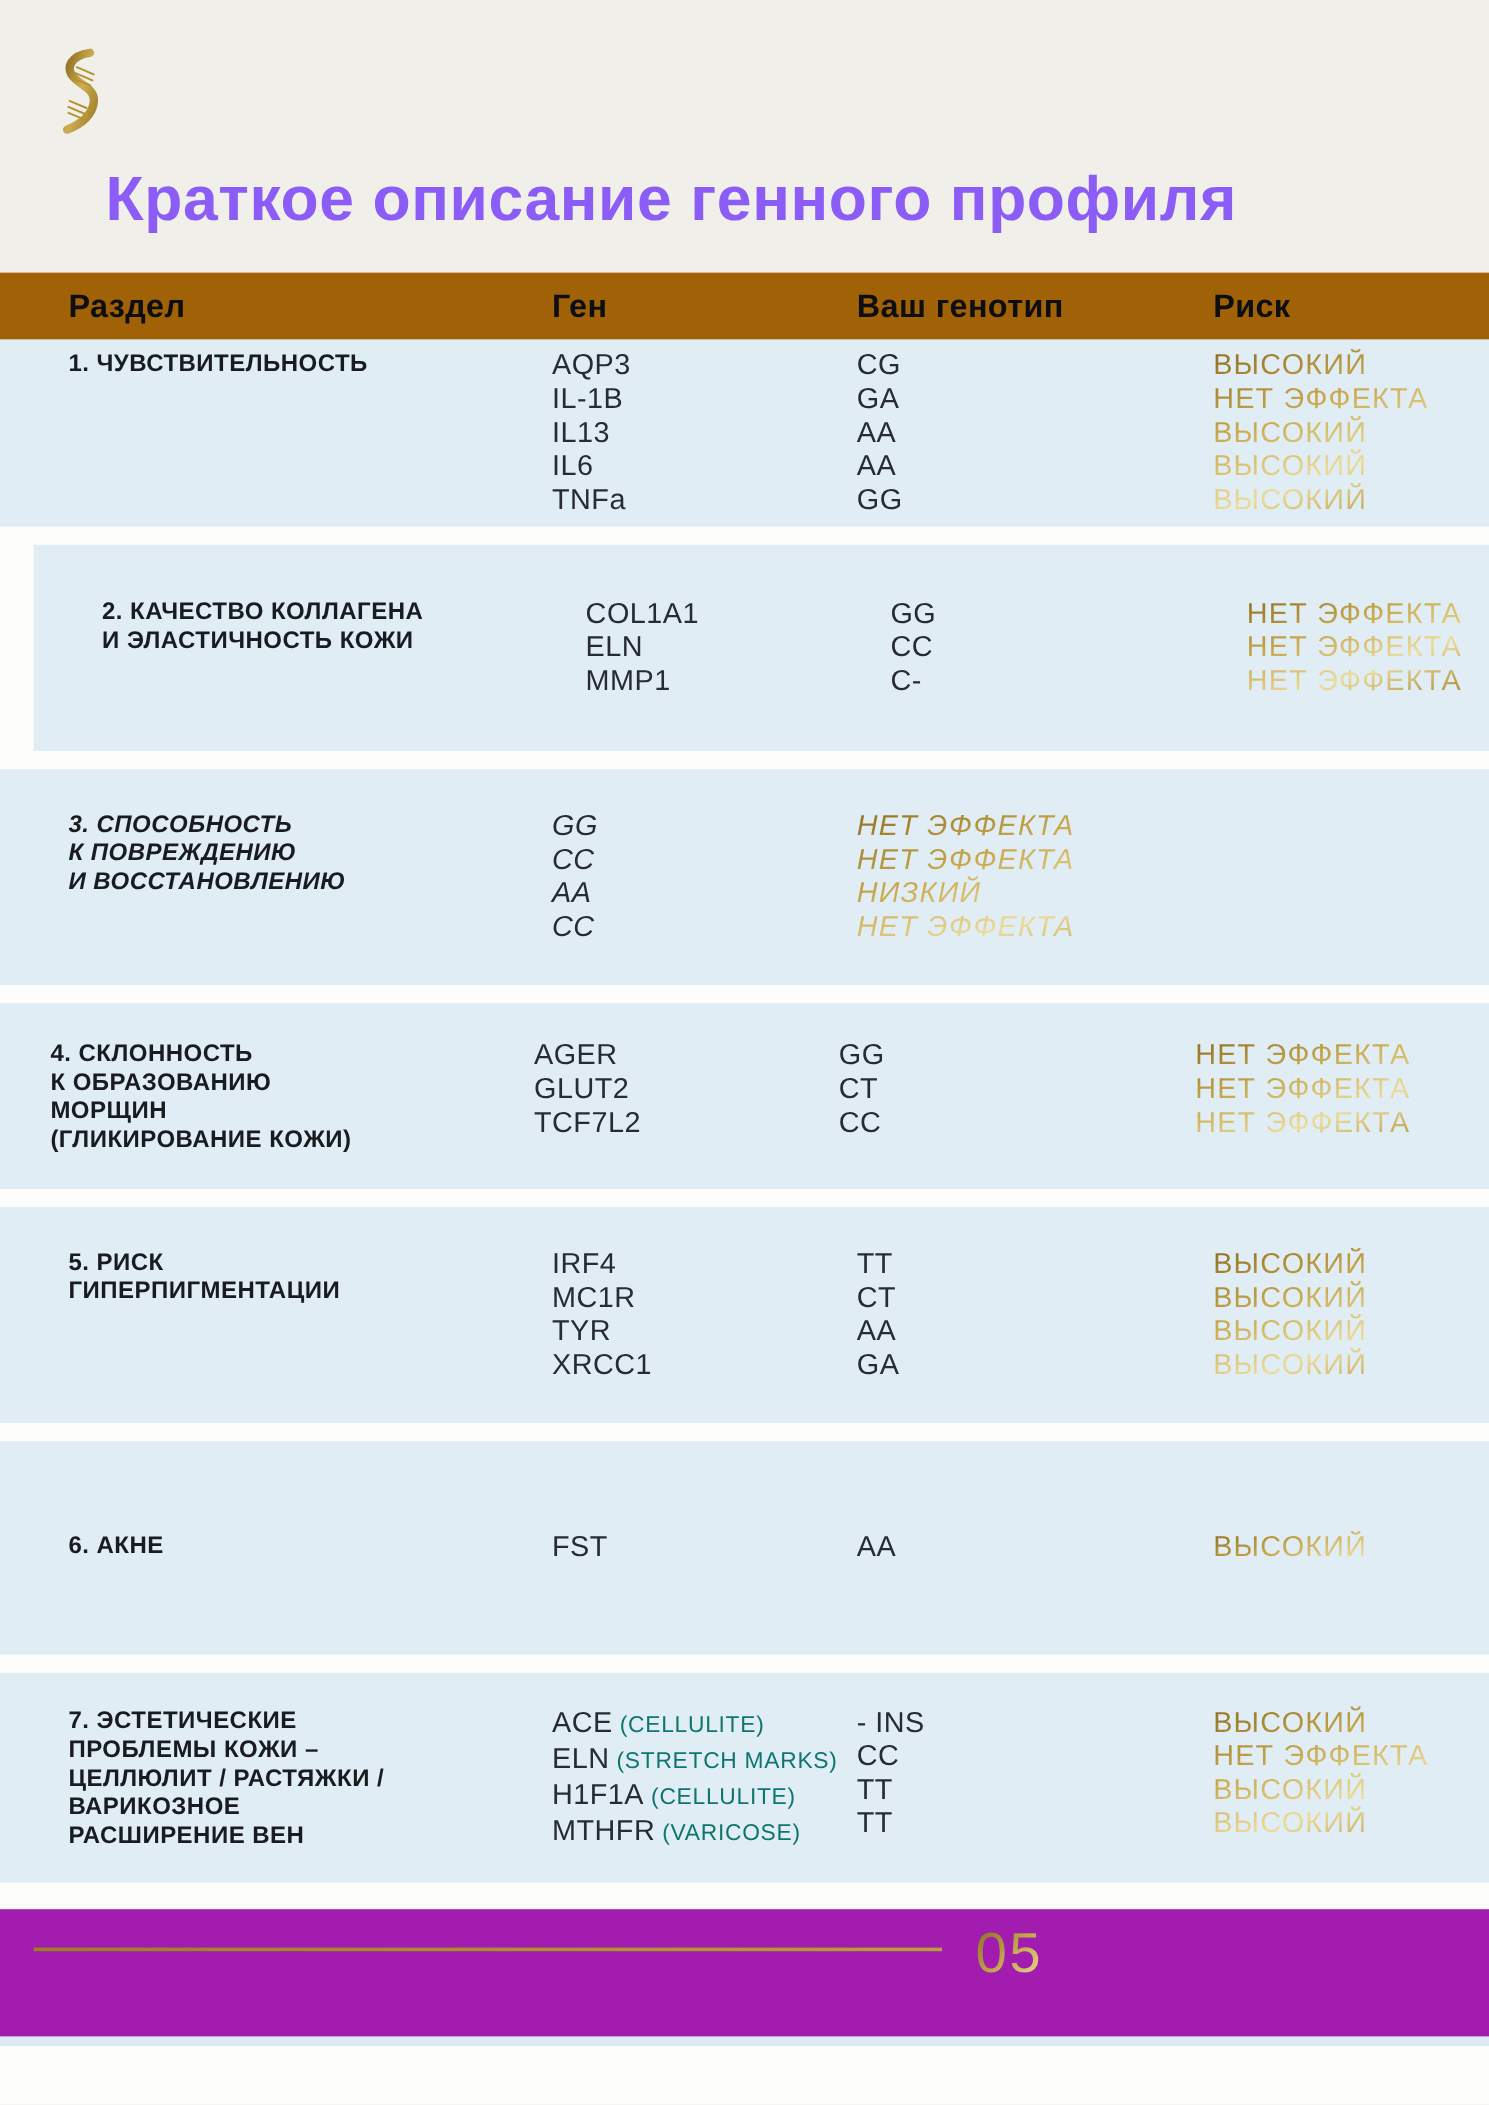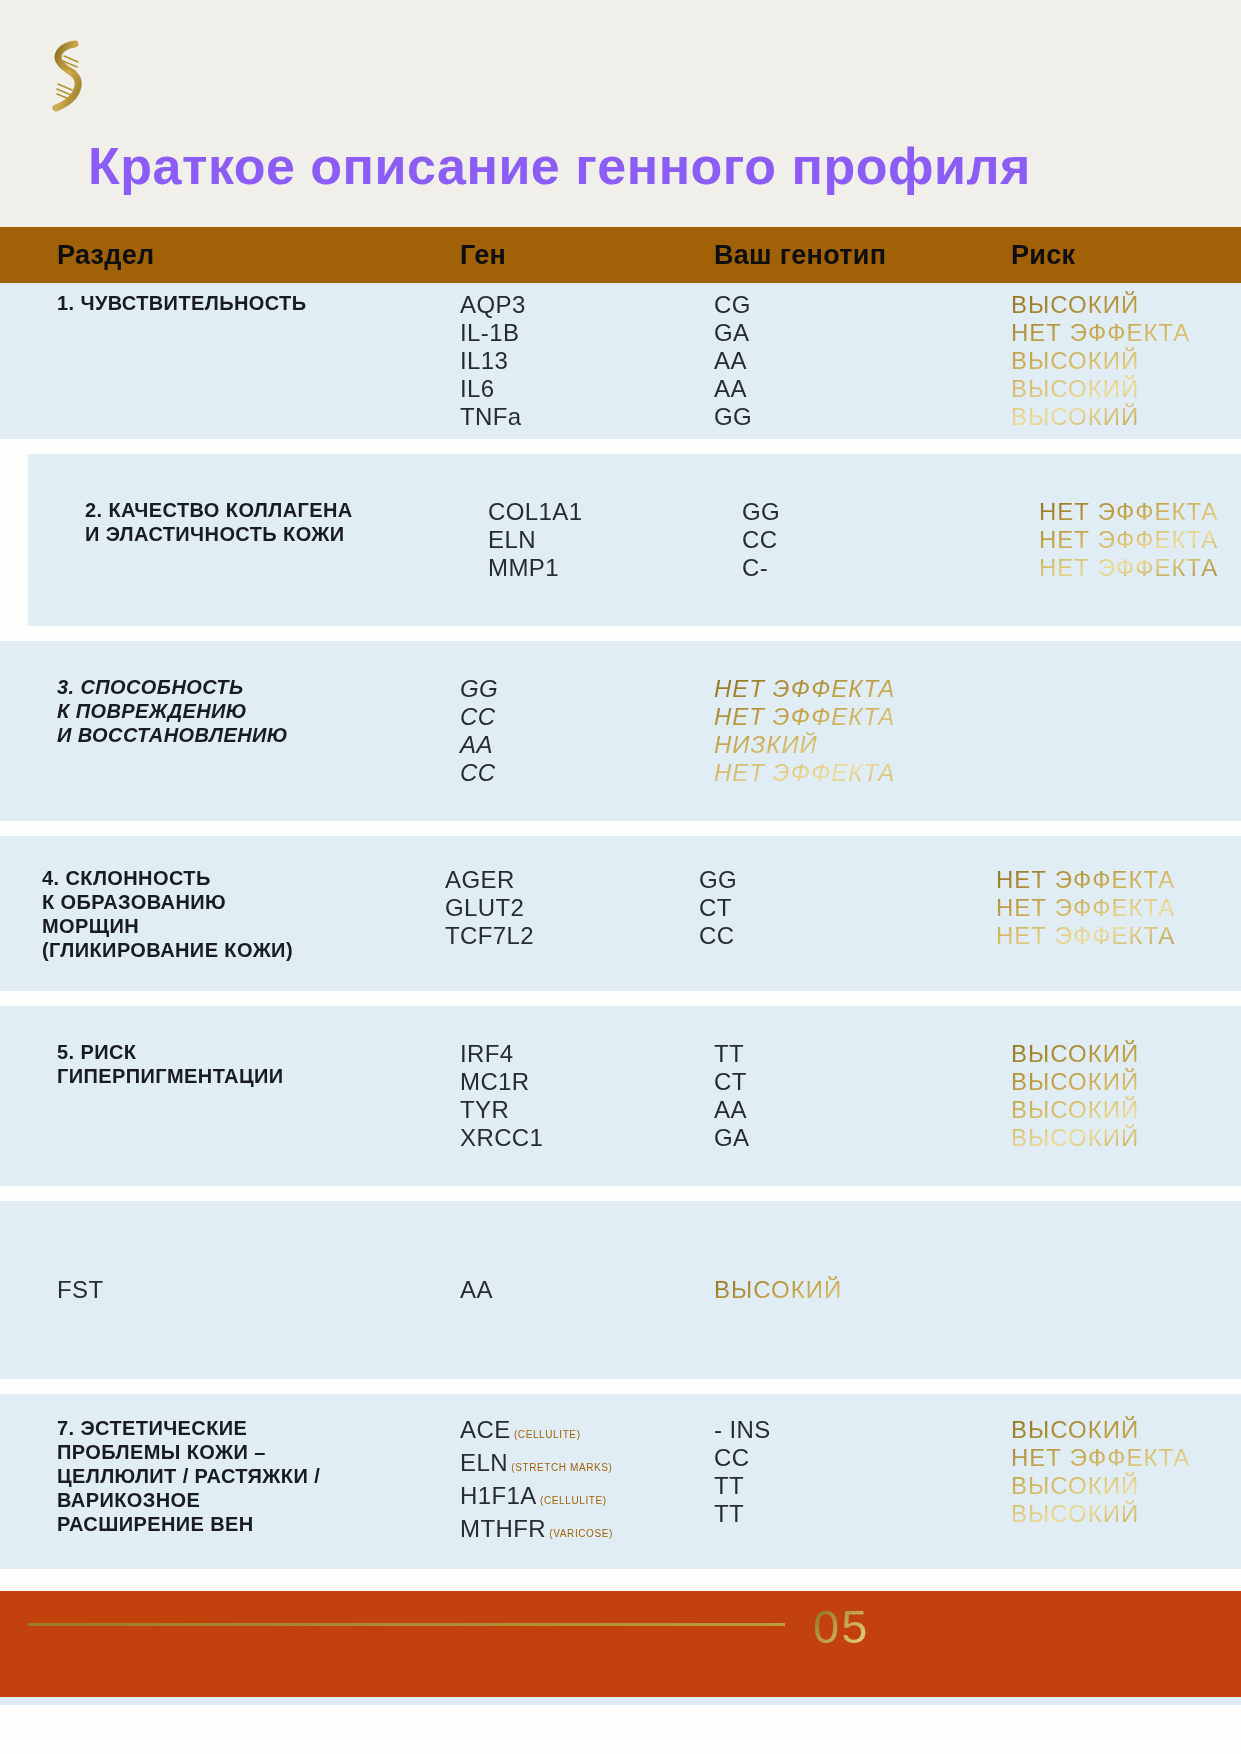--- a/index.html
+++ b/index.html
@@ -57,34 +57,34 @@
     letter-spacing:.4px;color:#181b20;
     text-transform:uppercase;
   }
   .row-line{
     font-size:24px;line-height:28px;
     color:#272b33;
     letter-spacing:.4px;
     white-space:nowrap;
   }
   .gene-note{
-    font-size:10px;letter-spacing:.6px;color:#a16207;
+    font-size:19px;letter-spacing:.6px;color:#0f766e;
   }
   .risk-col{
     background:linear-gradient(160deg,#8f6f1e 0%,#c9a94e 35%,#ecdc9a 65%,#a98a33 100%);
     -webkit-background-clip:text;background-clip:text;
     color:transparent;
   }
   .risk-col .row-line{
     letter-spacing:1px;color:transparent;
   }
   
   .footer{
     height:106px;
-    background:#c2410c;
+    background:#a21caf;
     position:relative;
   }
   .rule{
     position:absolute;left:28px;top:32px;
     width:757px;height:3px;
     background:linear-gradient(90deg,#9d7d22,#bb9c3c);
   }
   .pagenum{
     position:absolute;left:813px;top:8px;
     font-size:47px;font-weight:400;letter-spacing:2px;
@@ -242,20 +242,23 @@
     <div class="col risk-col">
           <div class="row-line">ВЫСОКИЙ</div>
           <div class="row-line">ВЫСОКИЙ</div>
           <div class="row-line">ВЫСОКИЙ</div>
           <div class="row-line">ВЫСОКИЙ</div>
         </div>
   </section>
   <div class="gap"></div>
 
   <section class="band" style="height: 178px;">
+    <div class="col title-col">
+          <div class="t-line">6. АКНЕ</div>
+        </div>
     <div class="col gene-col">
           <div class="row-line"><span>FST</span></div>
         </div>
     <div class="col geno-col">
           <div class="row-line">AA</div>
         </div>
     <div class="col risk-col">
           <div class="row-line">ВЫСОКИЙ</div>
         </div>
   </section>

